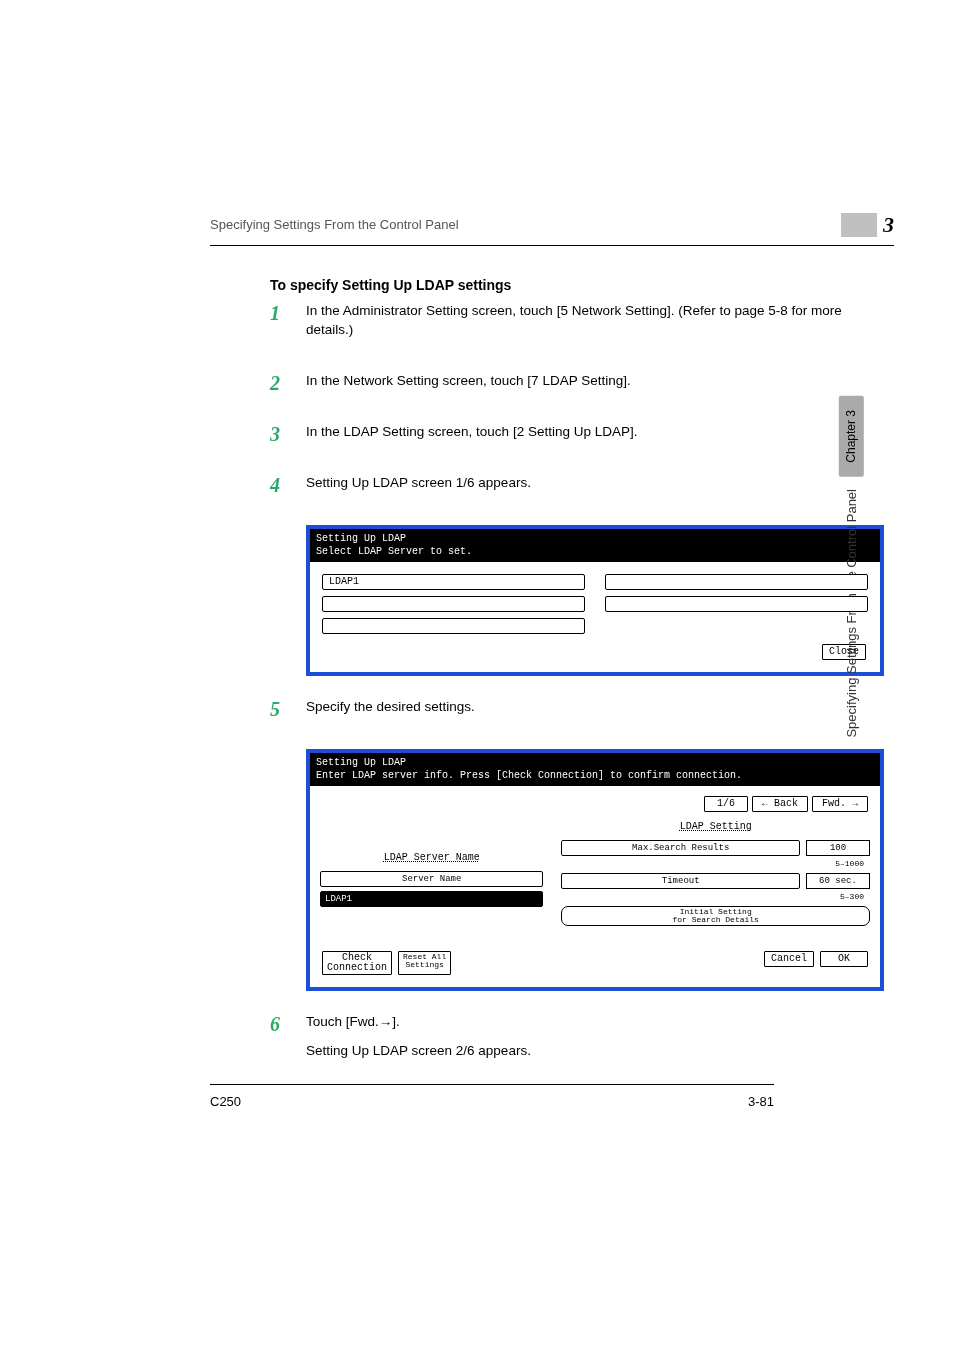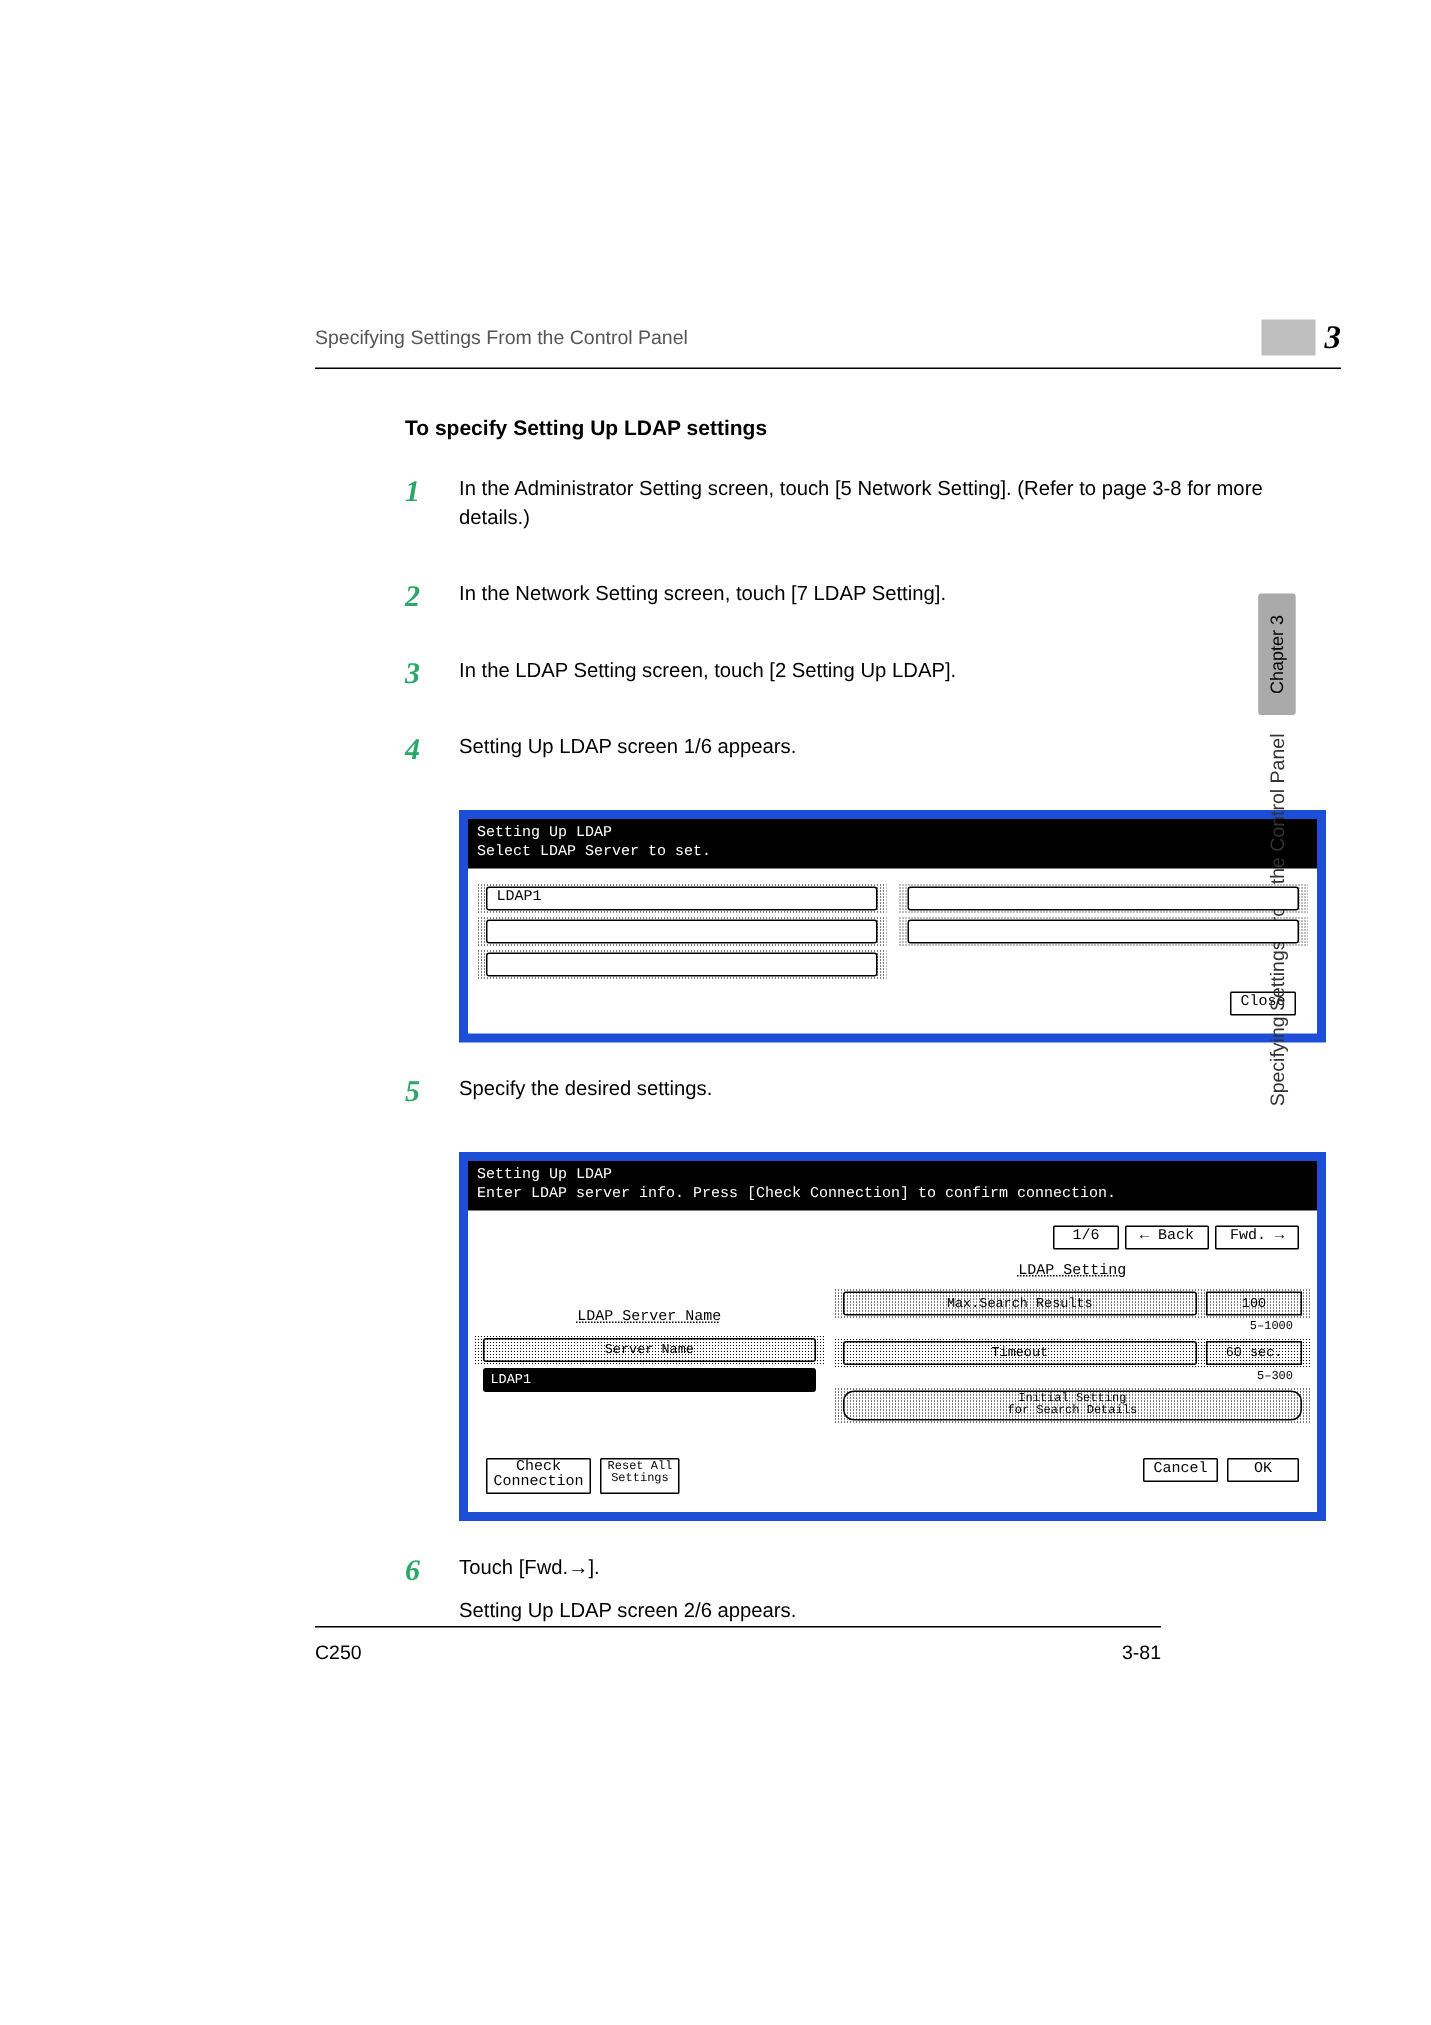--- a/index.html
+++ b/index.html
@@ -48,21 +48,21 @@
     border-bottom: 1px solid #000;
     margin: 0 0 30px 0;
   }
   .content {
     padding-left: 60px;
     padding-right: 10px;
   }
   .subtitle {
     font-weight: bold;
     font-size: 14px;
-    margin-bottom: 22px;
+    margin-bottom: 7px;
   }
   .step {
     display: flex;
     margin-bottom: 22px;
   }
   .step-num {
     font-family: Georgia, 'Times New Roman', serif;
     font-weight: bold;
     font-style: italic;
     font-size: 20px;
@@ -72,21 +72,21 @@
     line-height: 1.1;
   }
   .step-body {
     flex: 1;
     font-size: 13.5px;
   }
   .step-body p {
     margin: 0 0 10px 0;
   }
   .screenshot {
-    border: 6px solid #1d4ed8;
+    border: 4px solid #1d4ed8;
     background: #fff;
     margin: 4px 0 22px 36px;
     font-family: "Courier New", monospace;
     font-size: 10px;
     color: #000;
     overflow: hidden;
   }
   .scr-titlebar {
     background: #000;
     color: #fff;
@@ -286,21 +286,21 @@
   </div>
   <div class="header-line"></div>
 
   <div class="content">
 
     <div class="subtitle">To specify Setting Up LDAP settings</div>
 
     <div class="step">
       <div class="step-num">1</div>
       <div class="step-body">
-          <p>In the Administrator Setting screen, touch [5 Network Setting]. (Refer to page 3-8 for more details.)</p>
+          <p>In the Administrator Setting screen, touch [5 Network Setting]. (Refer to page 5-8 for more details.)</p>
         </div>
     </div>
 
     <div class="step">
       <div class="step-num">2</div>
       <div class="step-body">
           <p>In the Network Setting screen, touch [7 LDAP Setting].</p>
         </div>
     </div>
 

